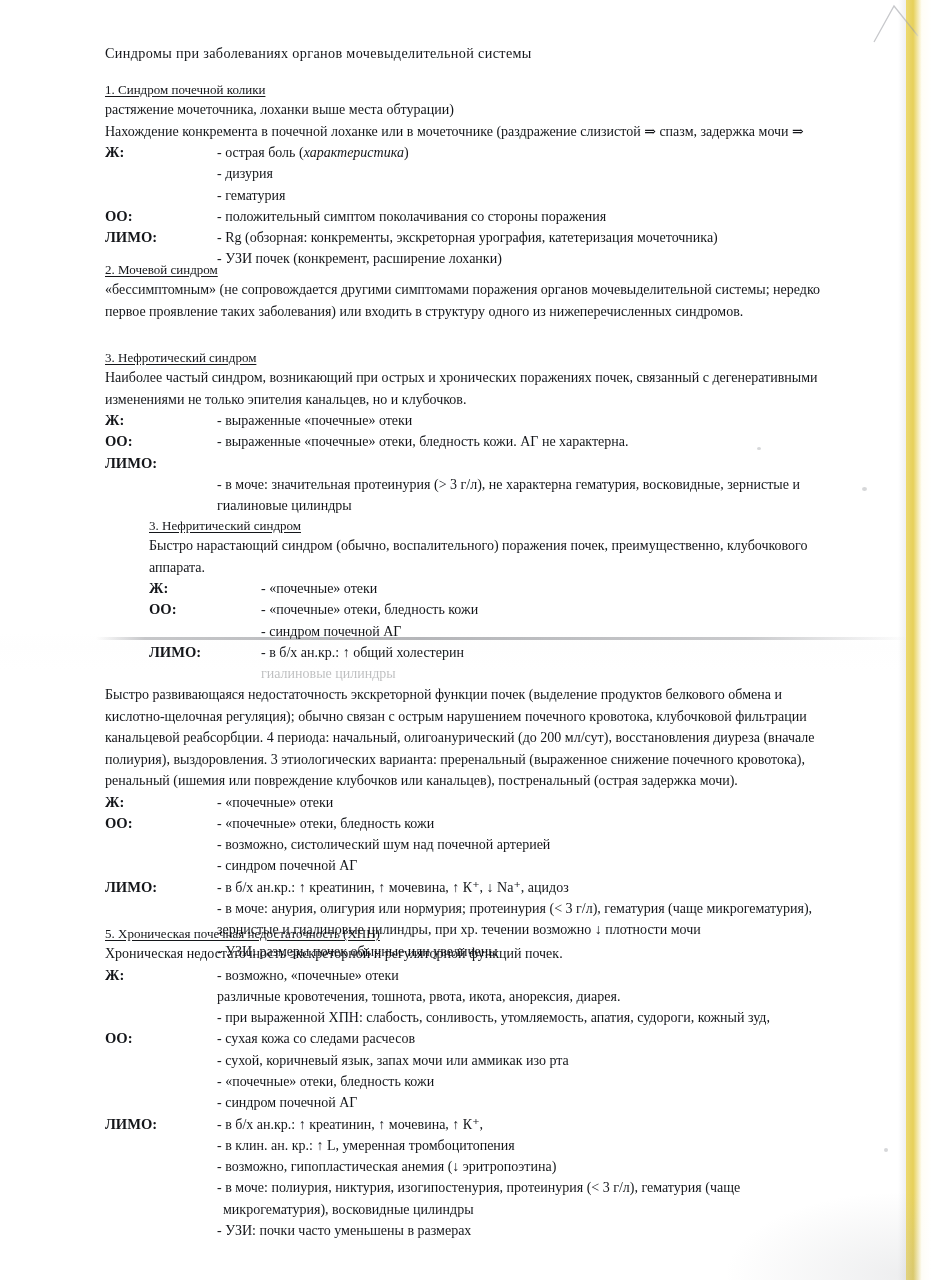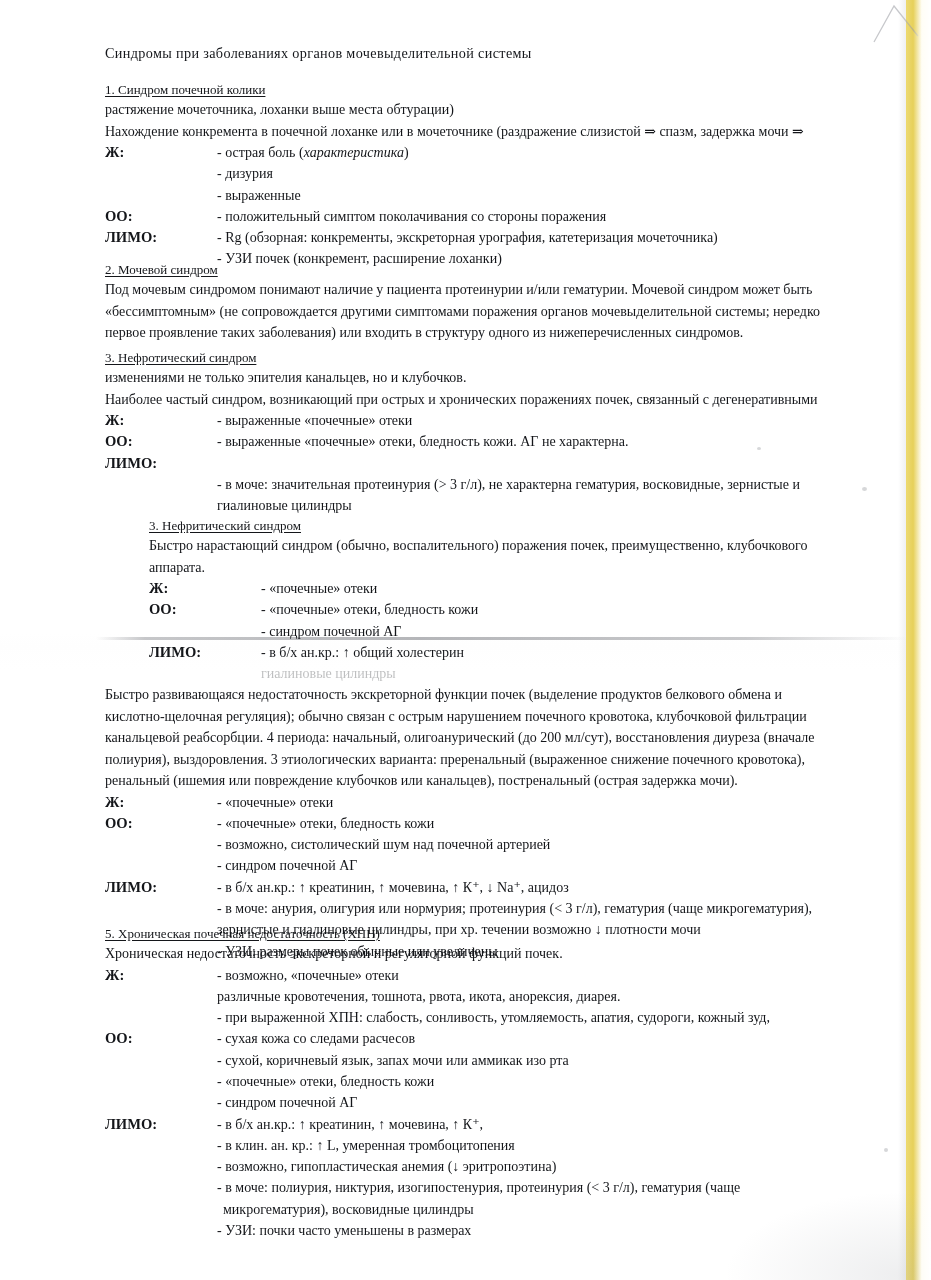--- a/index.html
+++ b/index.html
@@ -193,44 +193,43 @@
     <div class="section" style="top:82px;">
       <div class="sec-heading">1. Синдром почечной колики</div>
       <div class="para">растяжение мочеточника, лоханки выше места обтурации)</div>
       <div class="para clip-right">Нахождение конкремента в почечной лоханке или в мочеточнике (раздражение слизистой ⇒ спазм, задержка мочи ⇒</div>
       <div class="rows">
         <div class="row">
           <div class="lbl">Ж:</div>
           <div class="val">- острая боль (<em class="it">характеристика</em>)</div>
         </div>
         <div class="cont">- дизурия</div>
-        <div class="cont">- выраженные</div>
+        <div class="cont">- гематурия</div>
         <div class="row">
           <div class="lbl">ОО:</div>
           <div class="val">- положительный симптом поколачивания со стороны поражения</div>
         </div>
         <div class="row">
           <div class="lbl">ЛИМО:</div>
           <div class="val">- Rg (обзорная: конкременты, экскреторная урография, катетеризация мочеточника)</div>
         </div>
         <div class="cont">- УЗИ почек (конкремент, расширение лоханки)</div>
       </div>
     </div>
 
     <div class="section" style="top:262px;">
       <div class="sec-heading">2. Мочевой синдром</div>
-      <div class="para clip-right">Под мочевым синдромом понимают наличие у пациента протеинурии и/или гематурии. Мочевой синдром может быть</div>
       <div class="para clip-right">«бессимптомным» (не сопровождается другими симптомами поражения органов мочевыделительной системы; нередко</div>
       <div class="para">первое проявление таких заболевания) или входить в структуру одного из нижеперечисленных синдромов.</div>
     </div>
 
     <div class="section" style="top:350px;">
       <div class="sec-heading">3. Нефротический синдром</div>
+      <div class="para clip-right">Наиболее частый синдром, возникающий при острых и хронических поражениях почек, связанный с дегенеративными</div>
       <div class="para">изменениями не только эпителия канальцев, но и клубочков.</div>
-      <div class="para clip-right">Наиболее частый синдром, возникающий при острых и хронических поражениях почек, связанный с дегенеративными</div>
       <div class="rows">
         <div class="row">
           <div class="lbl">Ж:</div>
           <div class="val">- выраженные «почечные» отеки</div>
         </div>
         <div class="row">
           <div class="lbl">ОО:</div>
           <div class="val">- выраженные «почечные» отеки, бледность кожи. АГ не характерна.</div>
         </div>
         <div class="row">

